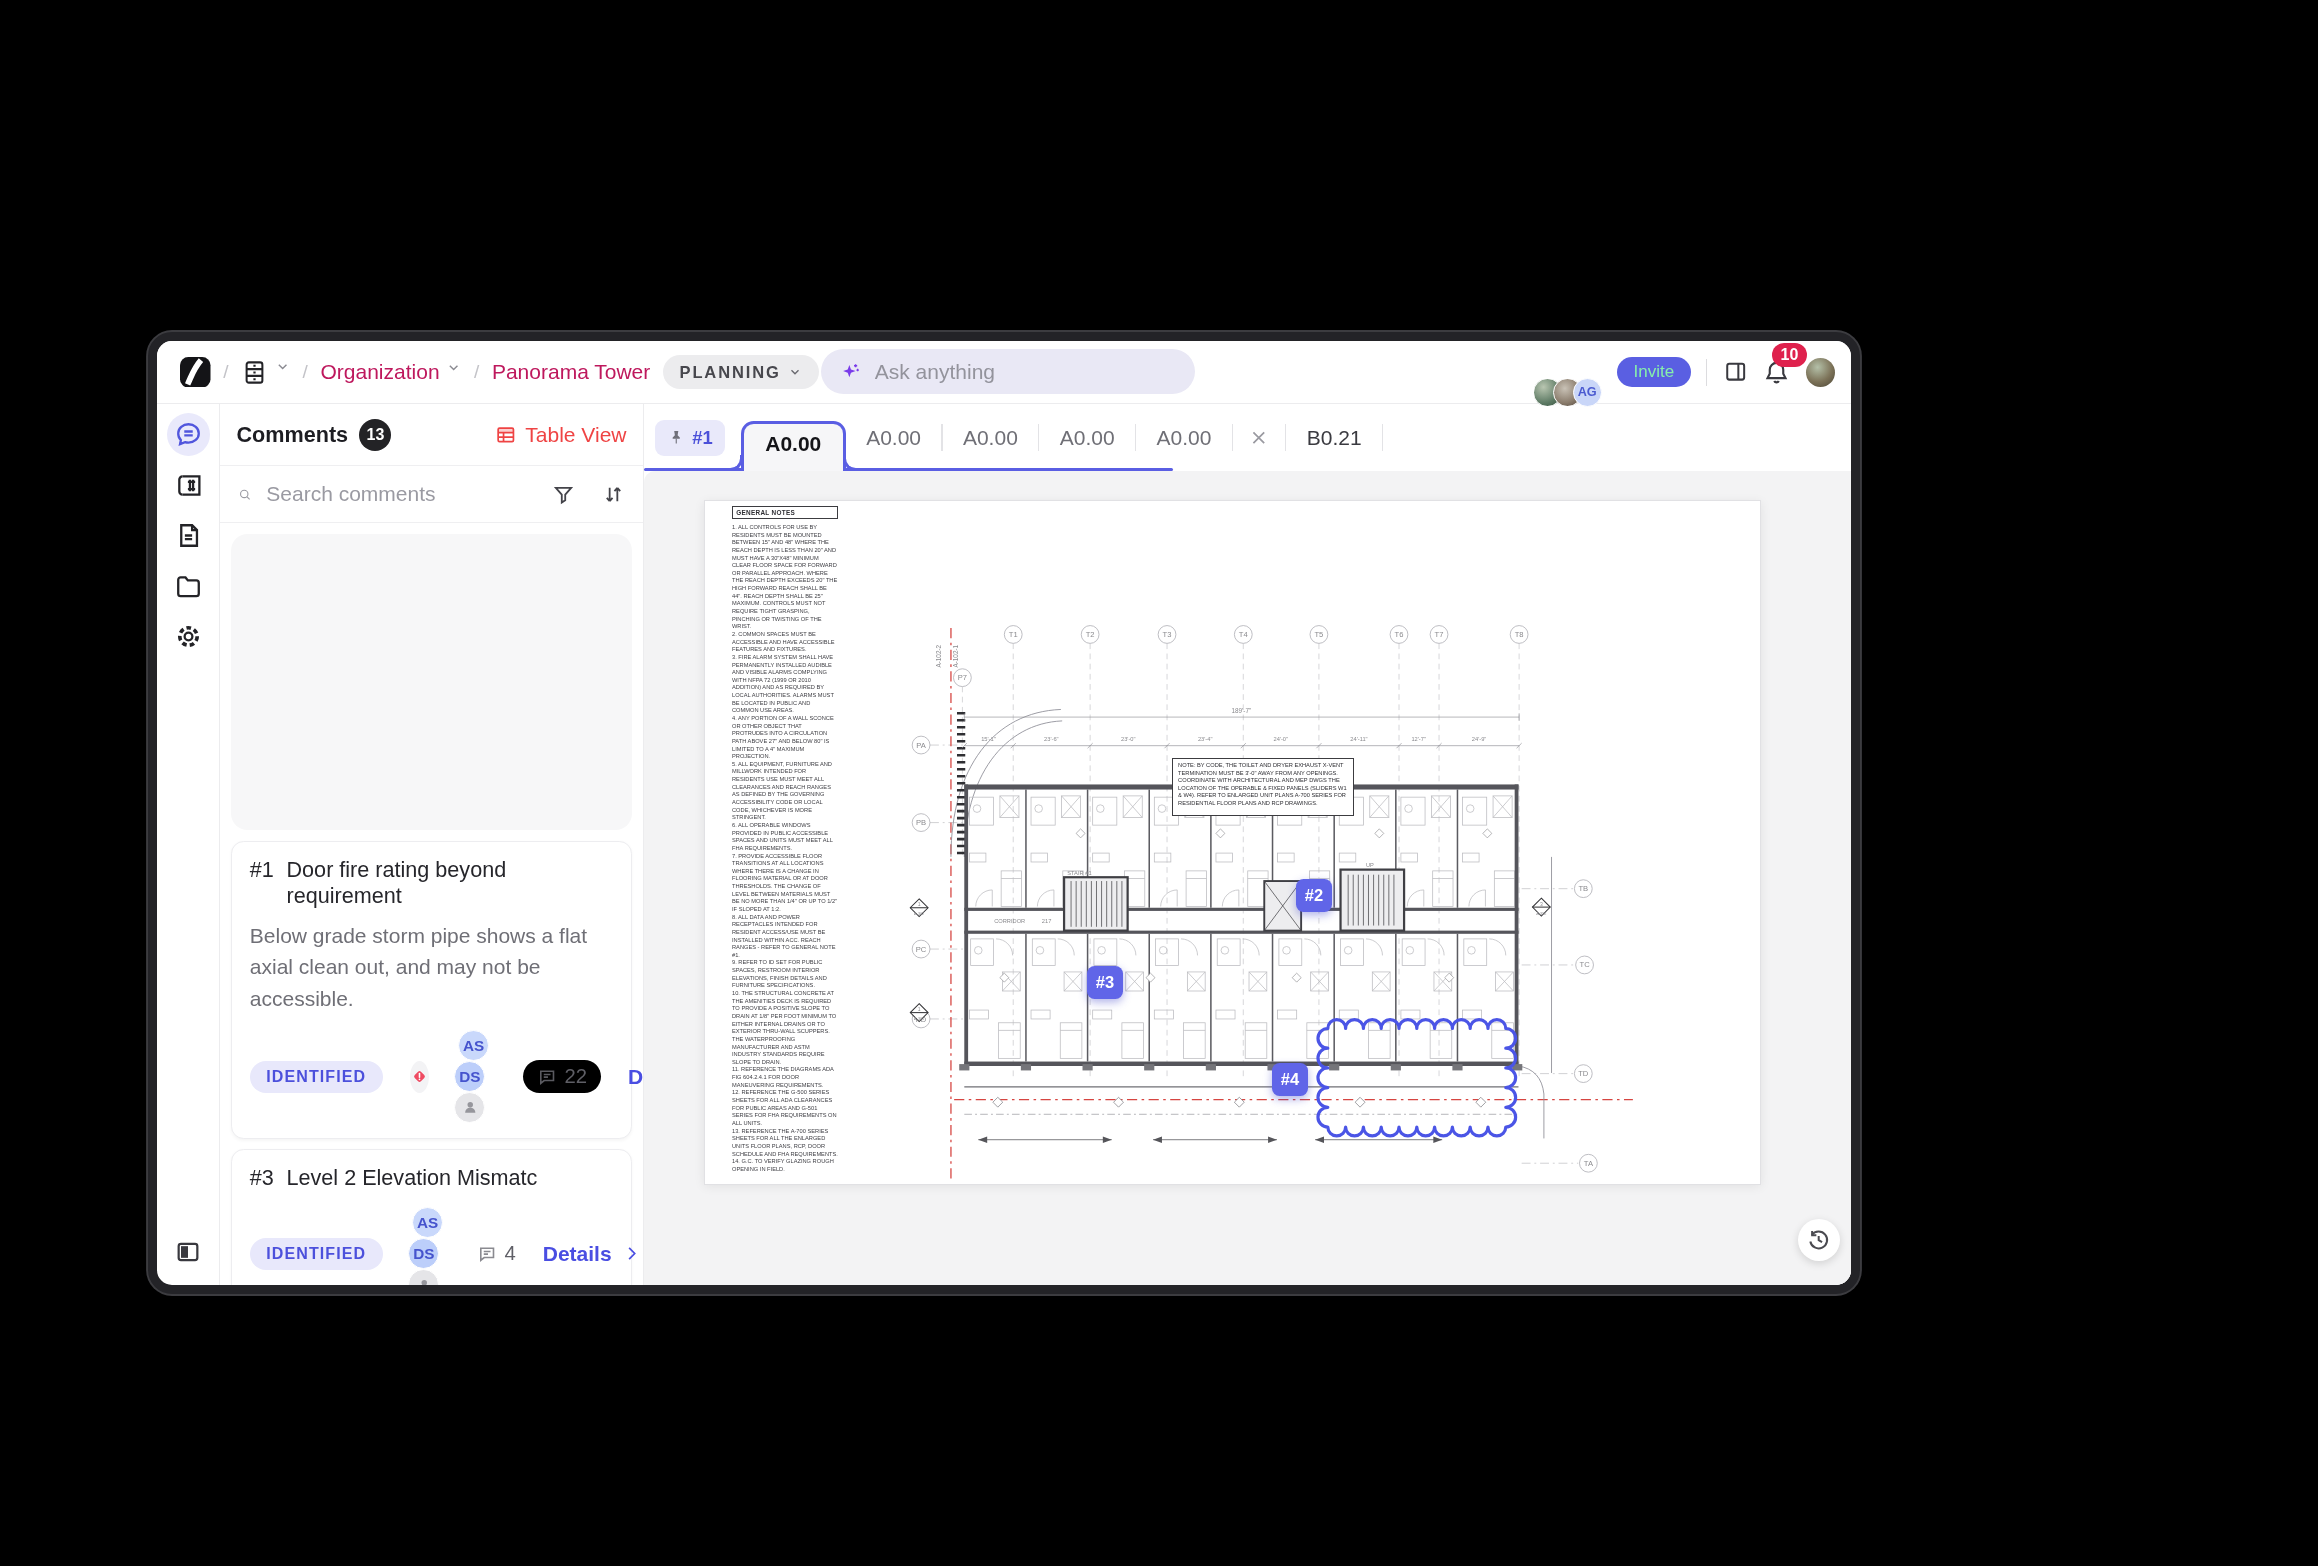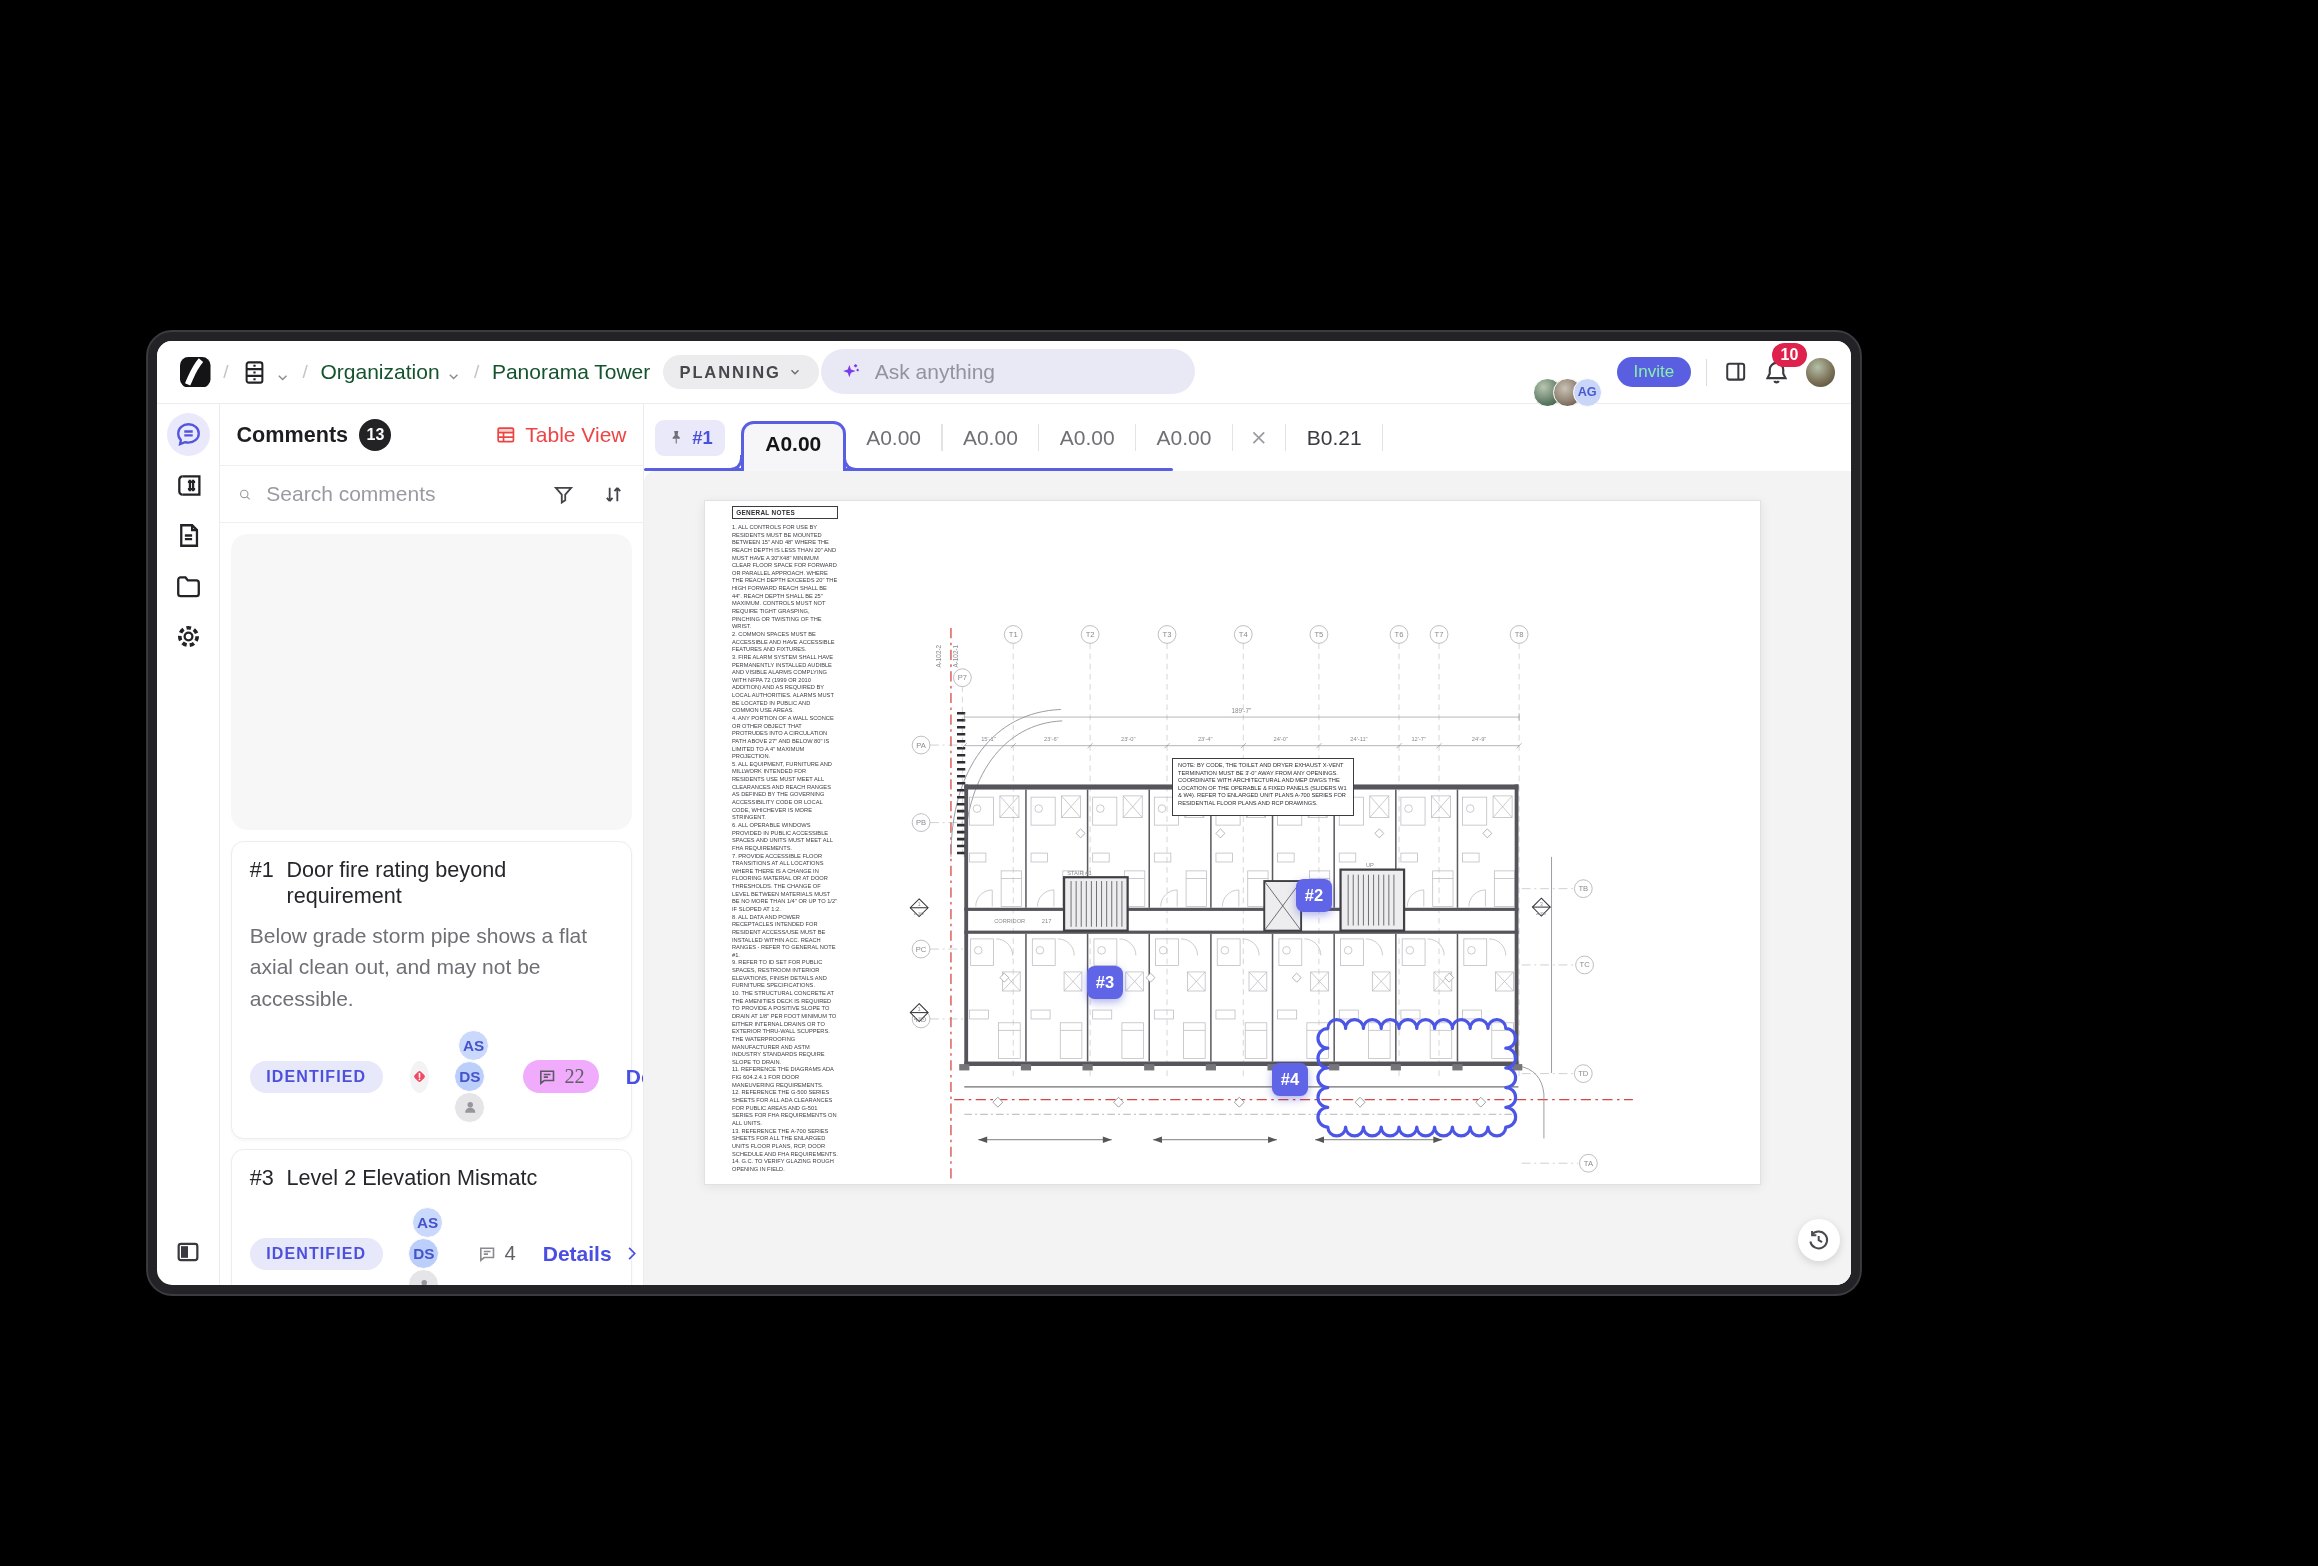--- a/index.html
+++ b/index.html
@@ -4,21 +4,21 @@
 <style>
   html,body{margin:0;padding:0;}
   body{width:2319px;height:1566px;background:#000;position:relative;font-family:"Liberation Sans",sans-serif;-webkit-font-smoothing:antialiased;}
   .window{position:absolute;left:148px;top:332px;width:1712px;height:962px;background:#fff;border:9px solid #232327;border-radius:24px;box-sizing:border-box;box-shadow:0 0 0 1.9px #3c3c40,0 32px 89px rgba(0,0,0,.7);overflow:hidden;}
   
   .topbar{height:62px;border-bottom:0.6px solid #ececee;position:relative;display:flex;align-items:center;padding:0 0 0 23px;gap:12.7px;background:#fff;}
   .logo{width:30.5px;height:30.5px;flex:0 0 auto;}
   .crumb-sep{color:#c3c3c8;font-size:19px;}
   .icon{display:inline-flex;align-items:center;justify-content:flex-start;}
   .ic-svg{display:block;}
-  .crumb-item{display:flex;align-items:flex-end;gap:6.4px;color:#14532d;font-size:21px;}
+  .crumb-item{display:flex;align-items:flex-start;gap:6.4px;color:#be185d;font-size:21px;}
   .chev{color:#8b8b92;}
   .badge-planning{display:flex;align-items:center;gap:7.6px;background:#ececee;border-radius:635px;padding:7.6px 16.5px;color:#47474d;font-size:16.5px;font-weight:700;letter-spacing:1.9px;}
   .ask{position:absolute;left:664px;top:8.3px;width:374px;height:45px;background:#e9e8f5;border-radius:635px;display:flex;align-items:center;gap:11.4px;padding:0 19px;box-sizing:border-box;}
   .ask input{border:none;background:transparent;outline:none;font-size:21px;color:#55555c;width:100%;font-family:inherit;}
   .ask input::placeholder{color:#93939c;}
   .top-right{position:absolute;right:16.5px;top:0;height:62px;display:flex;align-items:center;gap:15.3px;}
   .avstack{display:flex;align-items:center;margin-top:40px;}
   .av{width:27px;height:27px;border-radius:50%;border:1.9px solid #fff;box-sizing:content-box;display:grid;place-items:center;font-size:12.7px;font-weight:600;}
   .av+.av{margin-left:-9px;}
   .ph1{background:radial-gradient(circle at 35% 30%,#b9c6b1,#5d7a64 62%,#36503e);}
@@ -53,21 +53,21 @@
   .card-foot{margin-top:16px;display:flex;align-items:center;gap:27px;}
   .badge-status{background:#e8e8fb;color:#4c50dc;font-size:16px;font-weight:700;letter-spacing:1.1px;padding:7px 16.5px;border-radius:635px;}
   .prio{width:32px;height:32px;border-radius:50%;background:#f3f3f5;display:grid;place-items:center;}
   .avatars{display:flex;align-items:center;margin-left:2.5px;flex-direction:column;}
   .cav{width:29px;height:29px;border-radius:50%;border:1.9px solid #fff;display:grid;place-items:center;font-size:15.3px;font-weight:600;box-sizing:content-box;}
   .cav+.cav{margin-left:-7.6px;}
   .cav.as{background:#c9d8fb;color:#4553cd;}
   .cav.ds{background:#bccefa;color:#4553cd;}
   .cav.anon{background:#e5e5e8;color:#96969c;}
   .chip-comments{display:flex;align-items:center;gap:7.6px;color:#5f5f66;font-size:20.3px;margin-left:6.4px;}
-  .chip-comments.pill{background:#f0abfc;border-radius:635px;padding:5.1px 14px;font-family:Liberation Serif, serif;}
+  .chip-comments.pill{background:#000000;border-radius:635px;padding:5.1px 14px;}
   .details{margin-left:auto;display:flex;align-items:center;gap:10.2px;color:#4a4ee2;font-size:21px;font-weight:600;}
   
   .main{flex:1;display:flex;flex-direction:column;background:#fff;min-width:0;}
   .tabstrip{height:67px;position:relative;display:flex;align-items:center;padding-left:11.4px;}
   .underline{position:absolute;left:0;bottom:0;width:529px;height:3.2px;background:#5a5ee3;border-radius:1.9px;}
   .pin-chip{height:36px;padding:0 12.7px;border-radius:9px;background:#e9e9fa;display:flex;align-items:center;gap:7.6px;margin-right:15.3px;color:#70707a;}
   .pin-chip b{color:#4b50d9;font-size:18.4px;font-weight:600;}
   .tab-active{position:relative;z-index:2;align-self:flex-end;height:50px;box-sizing:border-box;padding:7.6px 21.6px 0;background:#f6f6f8;border:3.2px solid #5a5ee3;border-bottom:none;border-radius:12.7px 12.7px 0 0;font-size:21px;font-weight:600;color:#141418;}
   .tab-active::before{content:"";position:absolute;left:-16px;bottom:0;width:12.7px;height:12.7px;border-bottom:3.2px solid #5a5ee3;border-right:3.2px solid #5a5ee3;border-bottom-right-radius:12.7px;}
   .tab-active::after{content:"";position:absolute;right:-16px;bottom:0;width:12.7px;height:12.7px;border-bottom:3.2px solid #5a5ee3;border-left:3.2px solid #5a5ee3;border-bottom-left-radius:12.7px;}

